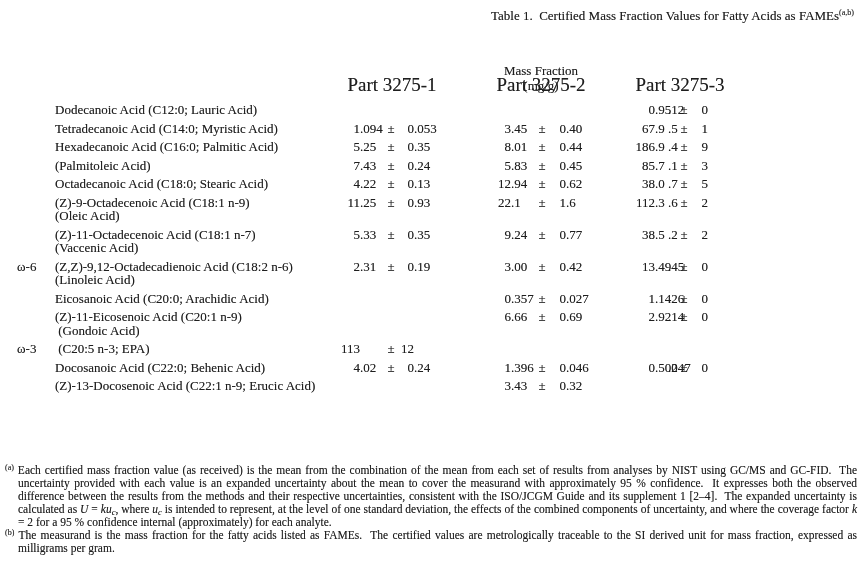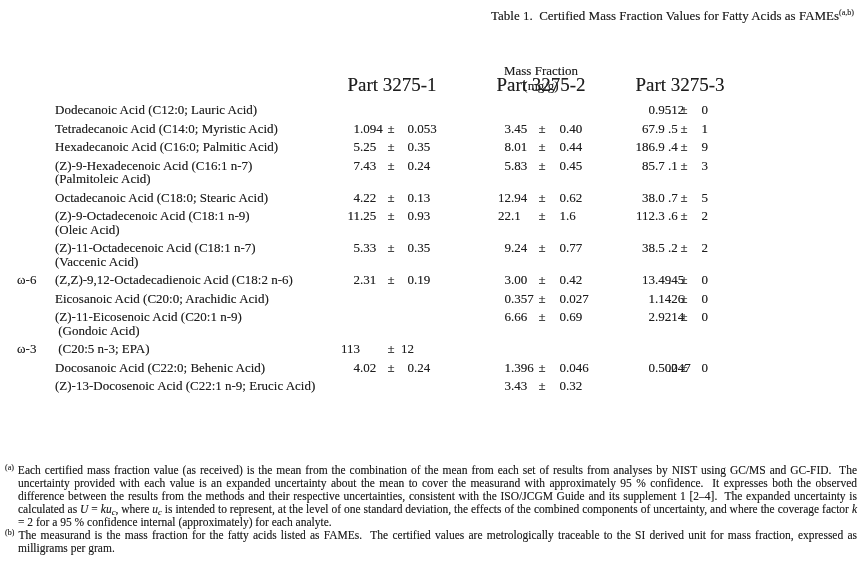--- a/index.html
+++ b/index.html
@@ -86,21 +86,21 @@
         <span class="num pm c2">±</span>
         <span class="num uni c2">0</span>
         <span class="num unf c2">.44</span>
         <span class="num ni c3">186</span>
         <span class="num nf c3">.9</span>
         <span class="num pm c3">±</span>
         <span class="num uni c3">9</span>
         <span class="num unf c3">.4</span>
       </div>
       <div class="row">
-        <div class="name"><div>(Z)-9-Hexadecenoic Acid (C16:1 n-7)</div><div>(Palmitoleic Acid)</div></div>
+        <div class="name"><div>(Palmitoleic Acid)</div></div>
         <span class="num ni c1">7</span>
         <span class="num nf c1">.43</span>
         <span class="num pm c1">±</span>
         <span class="num uni c1">0</span>
         <span class="num unf c1">.24</span>
         <span class="num ni c2">5</span>
         <span class="num nf c2">.83</span>
         <span class="num pm c2">±</span>
         <span class="num uni c2">0</span>
         <span class="num unf c2">.45</span>
@@ -159,21 +159,21 @@
         <span class="num uni c2">0</span>
         <span class="num unf c2">.77</span>
         <span class="num ni c3">38</span>
         <span class="num nf c3">.5</span>
         <span class="num pm c3">±</span>
         <span class="num uni c3">2</span>
         <span class="num unf c3">.2</span>
       </div>
       <div class="row">
         <span class="omega">ω-6</span>
-        <div class="name"><div>(Z,Z)-9,12-Octadecadienoic Acid (C18:2 n-6)</div></div>
+        <div class="name"><div>(Z,Z)-9,12-Octadecadienoic Acid (C18:2 n-6)</div><div>(Linoleic Acid)</div></div>
         <span class="num ni c1">2</span>
         <span class="num nf c1">.31</span>
         <span class="num pm c1">±</span>
         <span class="num uni c1">0</span>
         <span class="num unf c1">.19</span>
         <span class="num ni c2">3</span>
         <span class="num nf c2">.00</span>
         <span class="num pm c2">±</span>
         <span class="num uni c2">0</span>
         <span class="num unf c2">.42</span>

